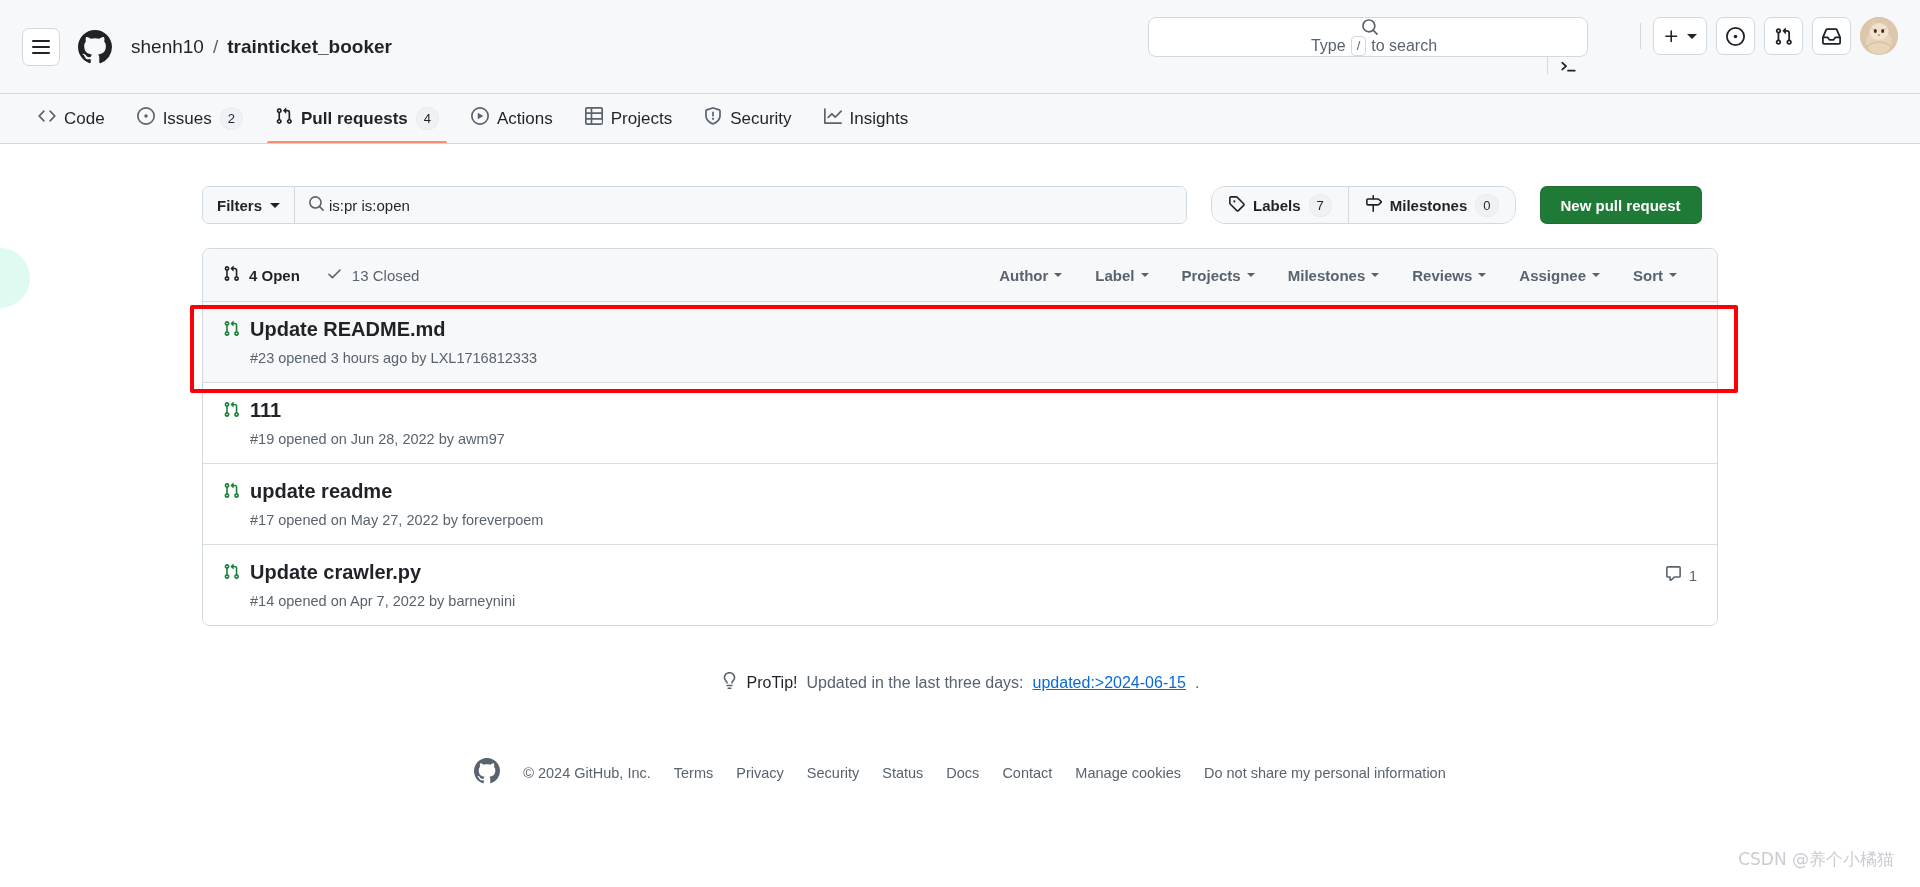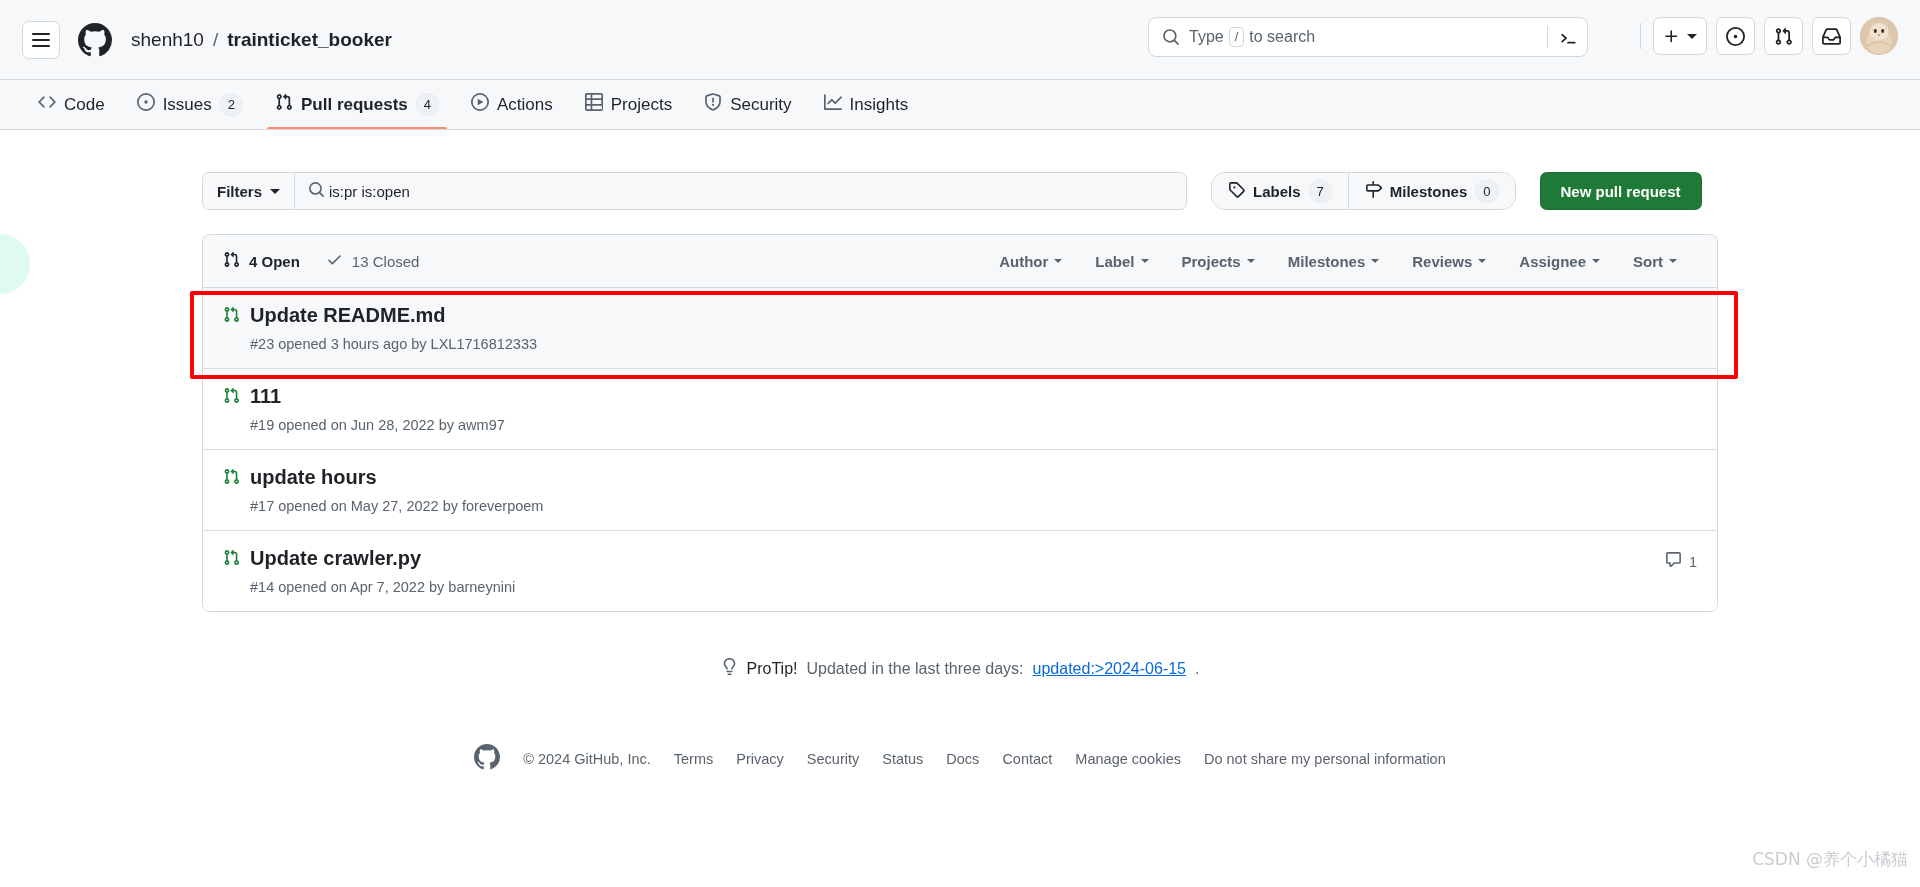--- a/index.html
+++ b/index.html
@@ -12,21 +12,21 @@
     overflow: hidden;
   }
   .page {
     position: relative;
     width: 1920px; height: 887px;
     background: #ffffff;
   }
 
   
   .topbar {
-    height: 80px;
+    height: 94px;
     background: #f6f8fa;
     border-bottom: 1px solid #d1d9e0;
     display: flex;
     align-items: center;
     padding: 0 22px;
     position: relative;
   }
   .hamburger {
     width: 38px; height: 38px;
     border: 1px solid #d1d9e0;
@@ -60,20 +60,21 @@
     width: 440px; height: 40px;
   }
   .search-box {
     width: 100%; height: 100%;
     border: 1px solid #d1d9e0;
     border-radius: 8px;
     background: #ffffff;
     display: flex; align-items: center;
     padding: 0 10px 0 13px;
     cursor: text;
+    flex-direction: column;
   }
   .search-box .mag { flex:0 0 auto; display:flex; align-items:center; }
   .search-ph {
     margin-left: 9px;
     font-size: 16px;
     color: #59636e;
     display:flex; align-items:center; gap:5px;
     white-space: nowrap;
   }
   .slash-key {
@@ -343,21 +344,21 @@
     display:flex; align-items:center; justify-content:center;
     gap: 23px;
     font-size: 14.5px;
     color: #59636e;
   }
   .footer .copy { color:#59636e; }
   .footer a { color:#59636e; text-decoration:none; cursor:pointer; }
 
   .watermark {
     position: absolute;
-    right: 12px; bottom: 16px;
+    right: 26px; bottom: 16px;
     font-size: 17px;
     color: #c9ccd1;
     font-family: "DejaVu Sans", sans-serif;
     white-space: nowrap;
   }
 </style>
 </head>
 <body>
 
 <div class="page">
@@ -650,21 +651,21 @@
           </div>
         </div>
 
         <div class="prrow">
           <span class="pr-icon">
             <svg width="17" height="17" viewBox="0 0 16 16">
                 <path fill="#1a7f37" d="M1.5 3.25a2.25 2.25 0 1 1 3 2.122v5.256a2.251 2.251 0 1 1-1.5 0V5.372A2.25 2.25 0 0 1 1.5 3.25Zm5.677-.177L9.573.677A.25.25 0 0 1 10 .854V2.5h1A2.5 2.5 0 0 1 13.5 5v5.628a2.251 2.251 0 1 1-1.5 0V5a1 1 0 0 0-1-1h-1v1.646a.25.25 0 0 1-.427.177L7.177 3.427a.25.25 0 0 1 0-.354ZM3.75 2.5a.75.75 0 1 0 0 1.5.75.75 0 0 0 0-1.5Zm0 9.5a.75.75 0 1 0 0 1.5.75.75 0 0 0 0-1.5Zm8.25.75a.75.75 0 1 0 1.5 0 .75.75 0 0 0-1.5 0Z"></path>
               </svg>
           </span>
           <div class="pr-main">
-            <div class="pr-title">update hours</div>
+            <div class="pr-title">update readme</div>
             <div class="pr-meta">#17 opened on May 27, 2022 by foreverpoem</div>
           </div>
         </div>
 
         <div class="prrow">
           <span class="pr-icon">
             <svg width="17" height="17" viewBox="0 0 16 16">
                 <path fill="#1a7f37" d="M1.5 3.25a2.25 2.25 0 1 1 3 2.122v5.256a2.251 2.251 0 1 1-1.5 0V5.372A2.25 2.25 0 0 1 1.5 3.25Zm5.677-.177L9.573.677A.25.25 0 0 1 10 .854V2.5h1A2.5 2.5 0 0 1 13.5 5v5.628a2.251 2.251 0 1 1-1.5 0V5a1 1 0 0 0-1-1h-1v1.646a.25.25 0 0 1-.427.177L7.177 3.427a.25.25 0 0 1 0-.354ZM3.75 2.5a.75.75 0 1 0 0 1.5.75.75 0 0 0 0-1.5Zm0 9.5a.75.75 0 1 0 0 1.5.75.75 0 0 0 0-1.5Zm8.25.75a.75.75 0 1 0 1.5 0 .75.75 0 0 0-1.5 0Z"></path>
               </svg>
           </span>

